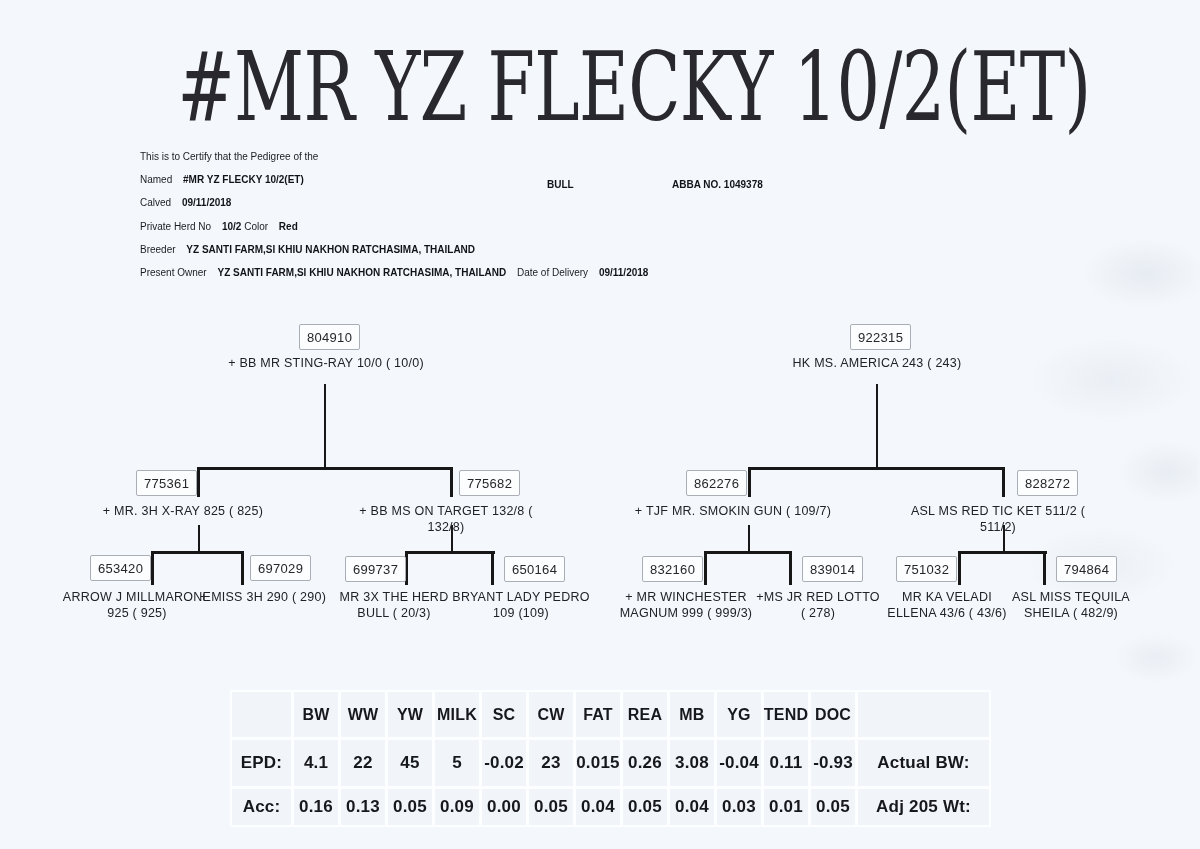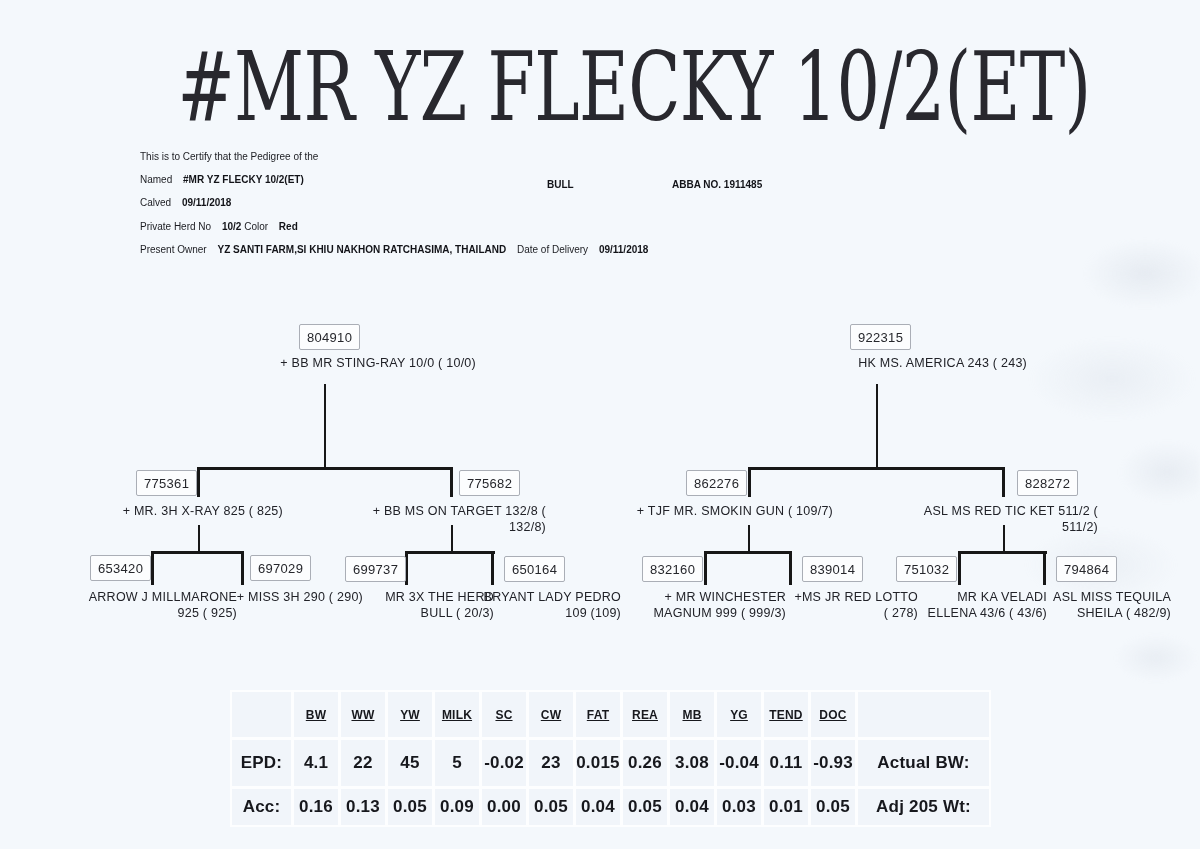--- a/index.html
+++ b/index.html
@@ -31,65 +31,69 @@
   .ml14 { margin-left:0; }
   .abs { position:absolute; top:0;margin-top:28px; }
 
   .reg-box {
     position:absolute; height:26px; box-sizing:border-box;
     background:#fcfdfe; border:1px solid #aaaeb6; border-radius:2px;
     font-size:13px; letter-spacing:.3px; color:#26272c;
     display:flex; align-items:center; justify-content:center; padding:0 7px;
   }
   .animal-name {
-    position:absolute; text-align:right; font-size:12.5px; line-height:15.5px;
+    position:absolute; text-align:center; font-size:12.5px; line-height:15.5px;
     letter-spacing:.25px; color:#212228; white-space:pre-line;
   }
   .tl { position:absolute; background:#171717; }
 
   .epd-table {
     position:absolute; left:230px; top:690px;
     display:grid; grid-template-columns:59px repeat(12, 44px) 131px;
     grid-template-rows:45px 46px 36px; gap:3px;
     background:#fdfeff; border:2px solid #fdfeff;
   }
   .epd-table .c {
     background:#f1f5fa; display:flex; align-items:center; justify-content:center;
     font-size:17px; font-weight:bold; color:#17181d; letter-spacing:.2px;
   }
-  .epd-table .hdr { font-size:12px;text-decoration:underline; }
+  .epd-table .hdr { font-size:16px; }
 </style>
 </head>
 <body>
 
 <div class="texture"></div>
 
 <div class="title-wrap">
   <span>#MR YZ FLECKY 10/2(ET)</span>
 </div>
 
 <div class="cert">
   <div class="line">
     <span>This is to Certify that the Pedigree of the</span>
     <span class="b abs" style="left:407px">BULL</span>
-    <span class="b abs" style="left:532px">ABBA NO. 1911485</span>
+    <span class="b abs" style="left:532px">ABBA NO. 1049378</span>
   </div>
   <div class="line">
     <span>Named</span>
     <span class="b ml8">#MR YZ FLECKY 10/2(ET)</span>
   </div>
   <div class="line">
     <span>Calved</span>
     <span class="b ml8">09/11/2018</span>
   </div>
   <div class="line">
     <span>Private Herd No</span>
     <span class="b ml8">10/2</span>
     <span class="ml14">Color</span>
     <span class="b ml8">Red</span>
+  </div>
+  <div class="line">
+    <span>Breeder</span>
+    <span class="b ml8">YZ SANTI FARM,SI KHIU NAKHON RATCHASIMA, THAILAND</span>
   </div>
   <div class="line">
     <span>Present Owner</span>
     <span class="b ml8">YZ SANTI FARM,SI KHIU NAKHON RATCHASIMA, THAILAND</span>
     <span class="ml8">Date of Delivery</span>
     <span class="b ml8">09/11/2018</span>
   </div>
 </div>
 
 <div class="reg-box" style="left:299px;top:324px">804910</div>

